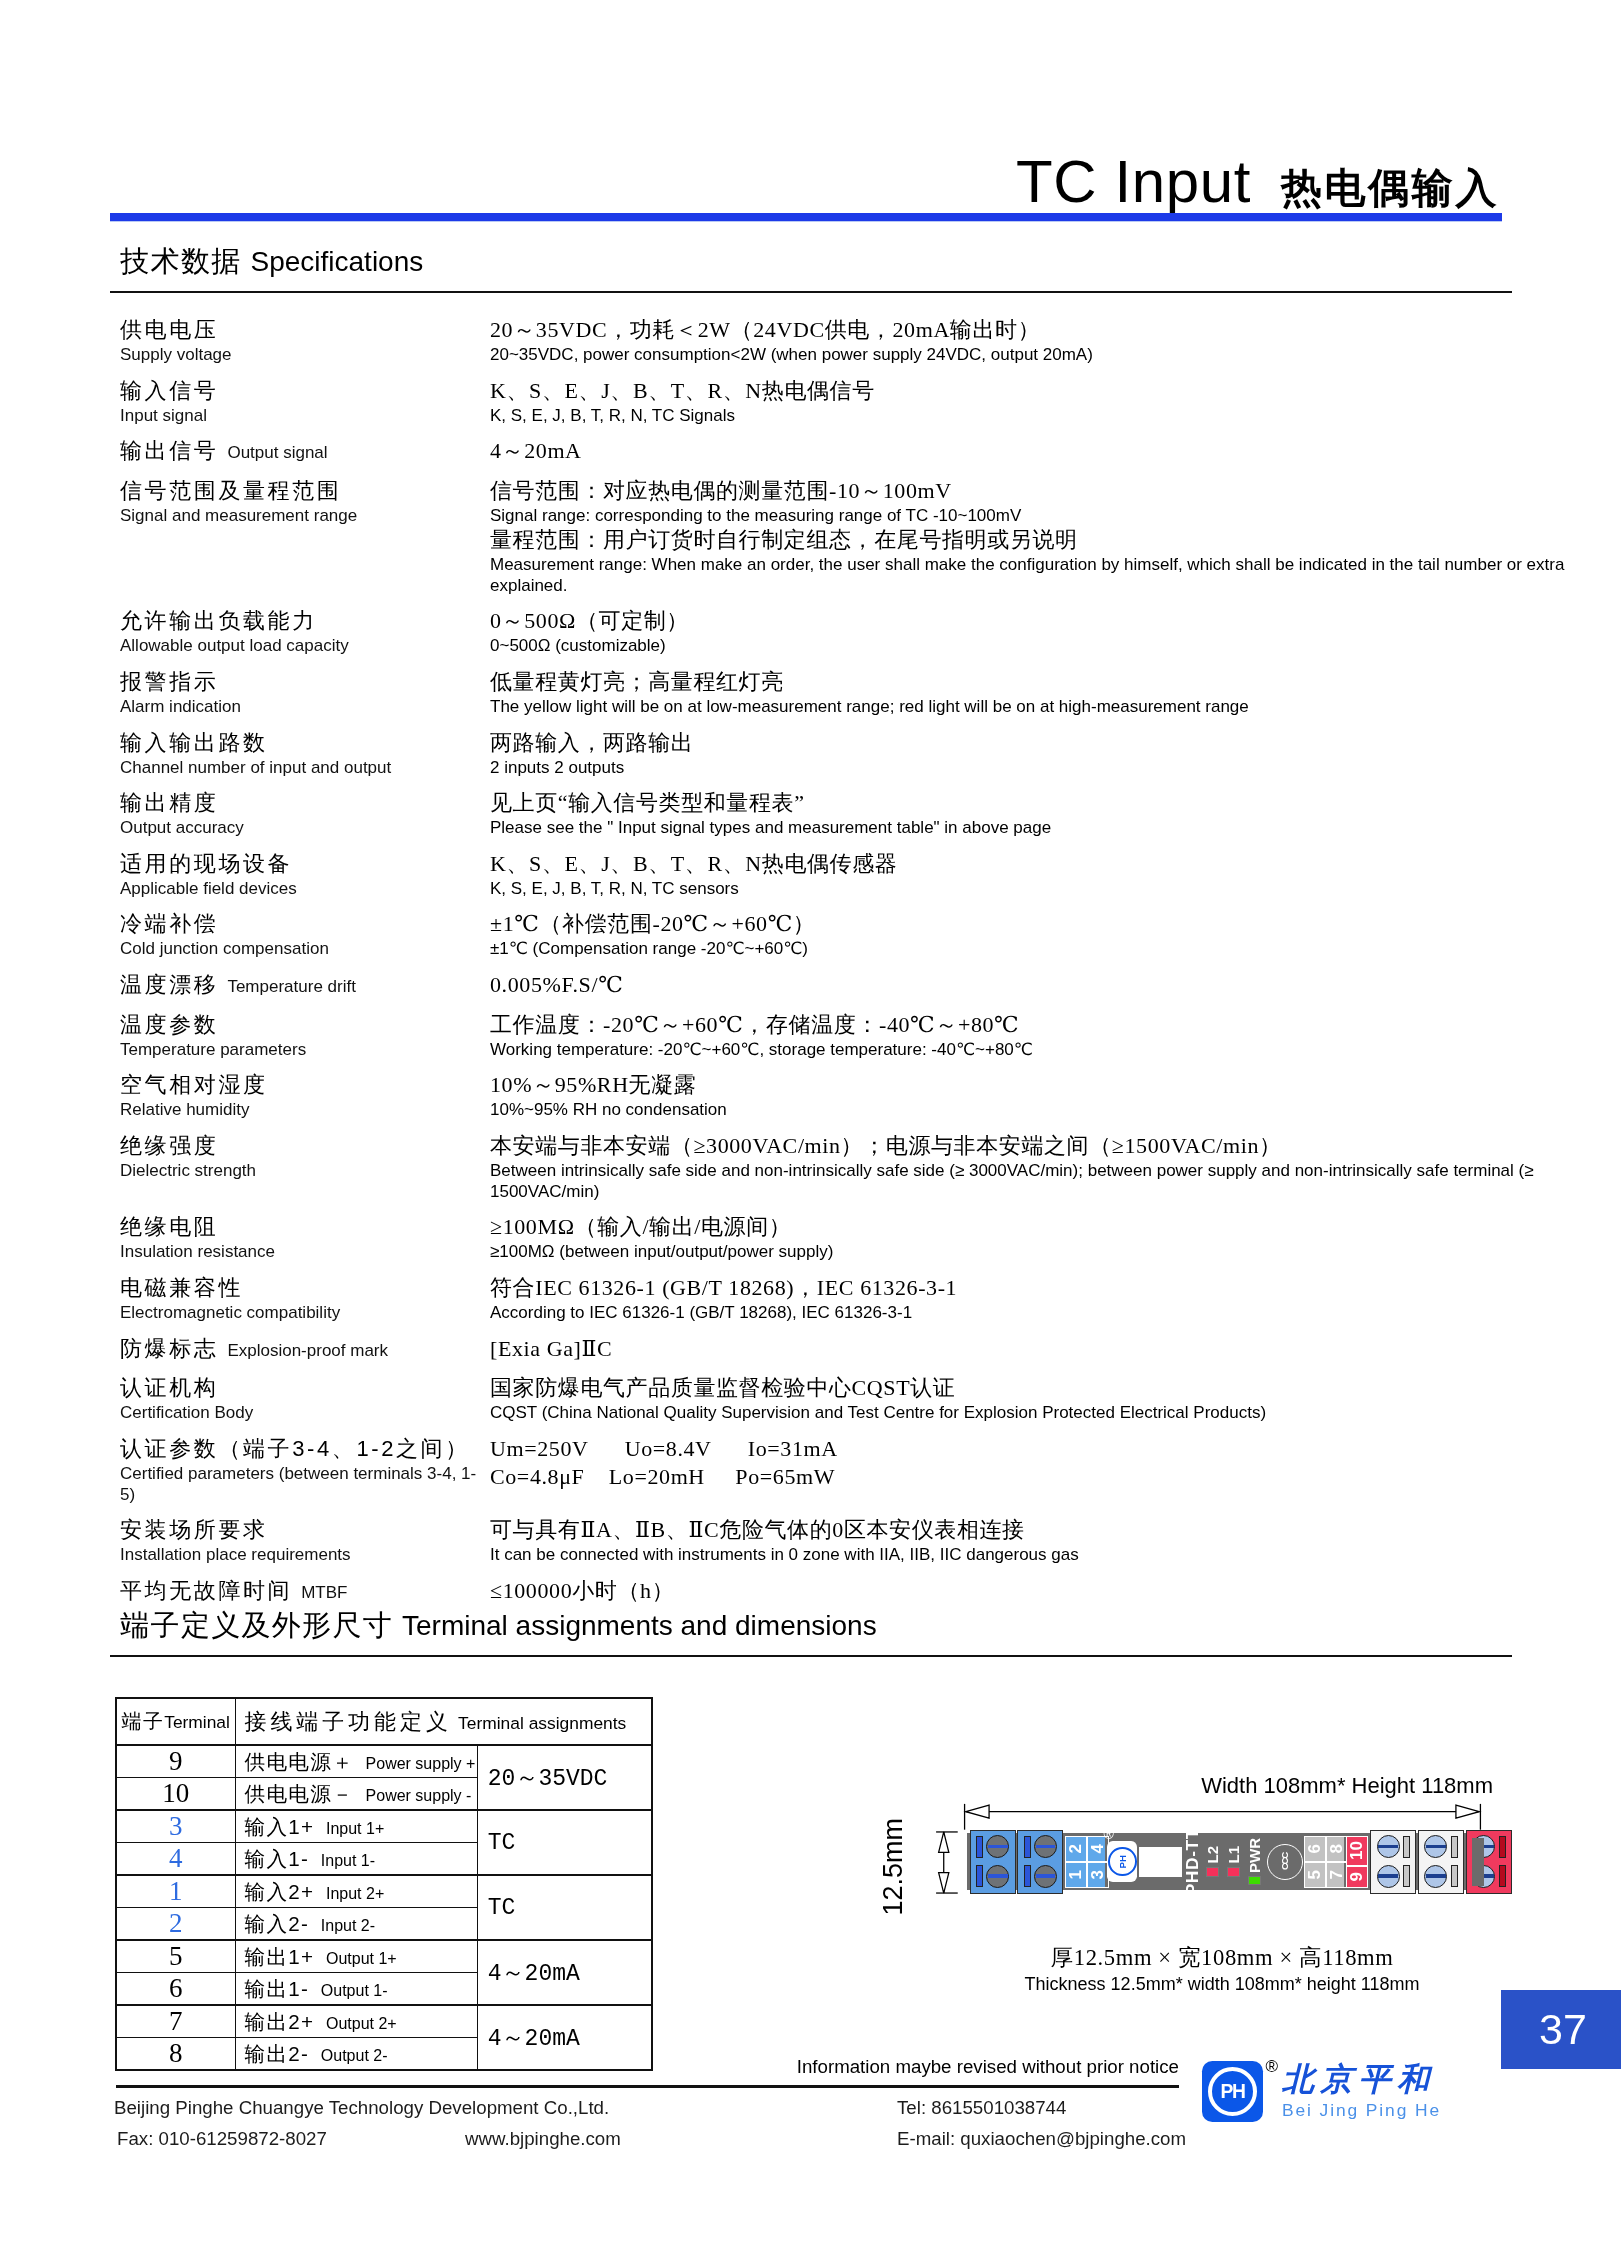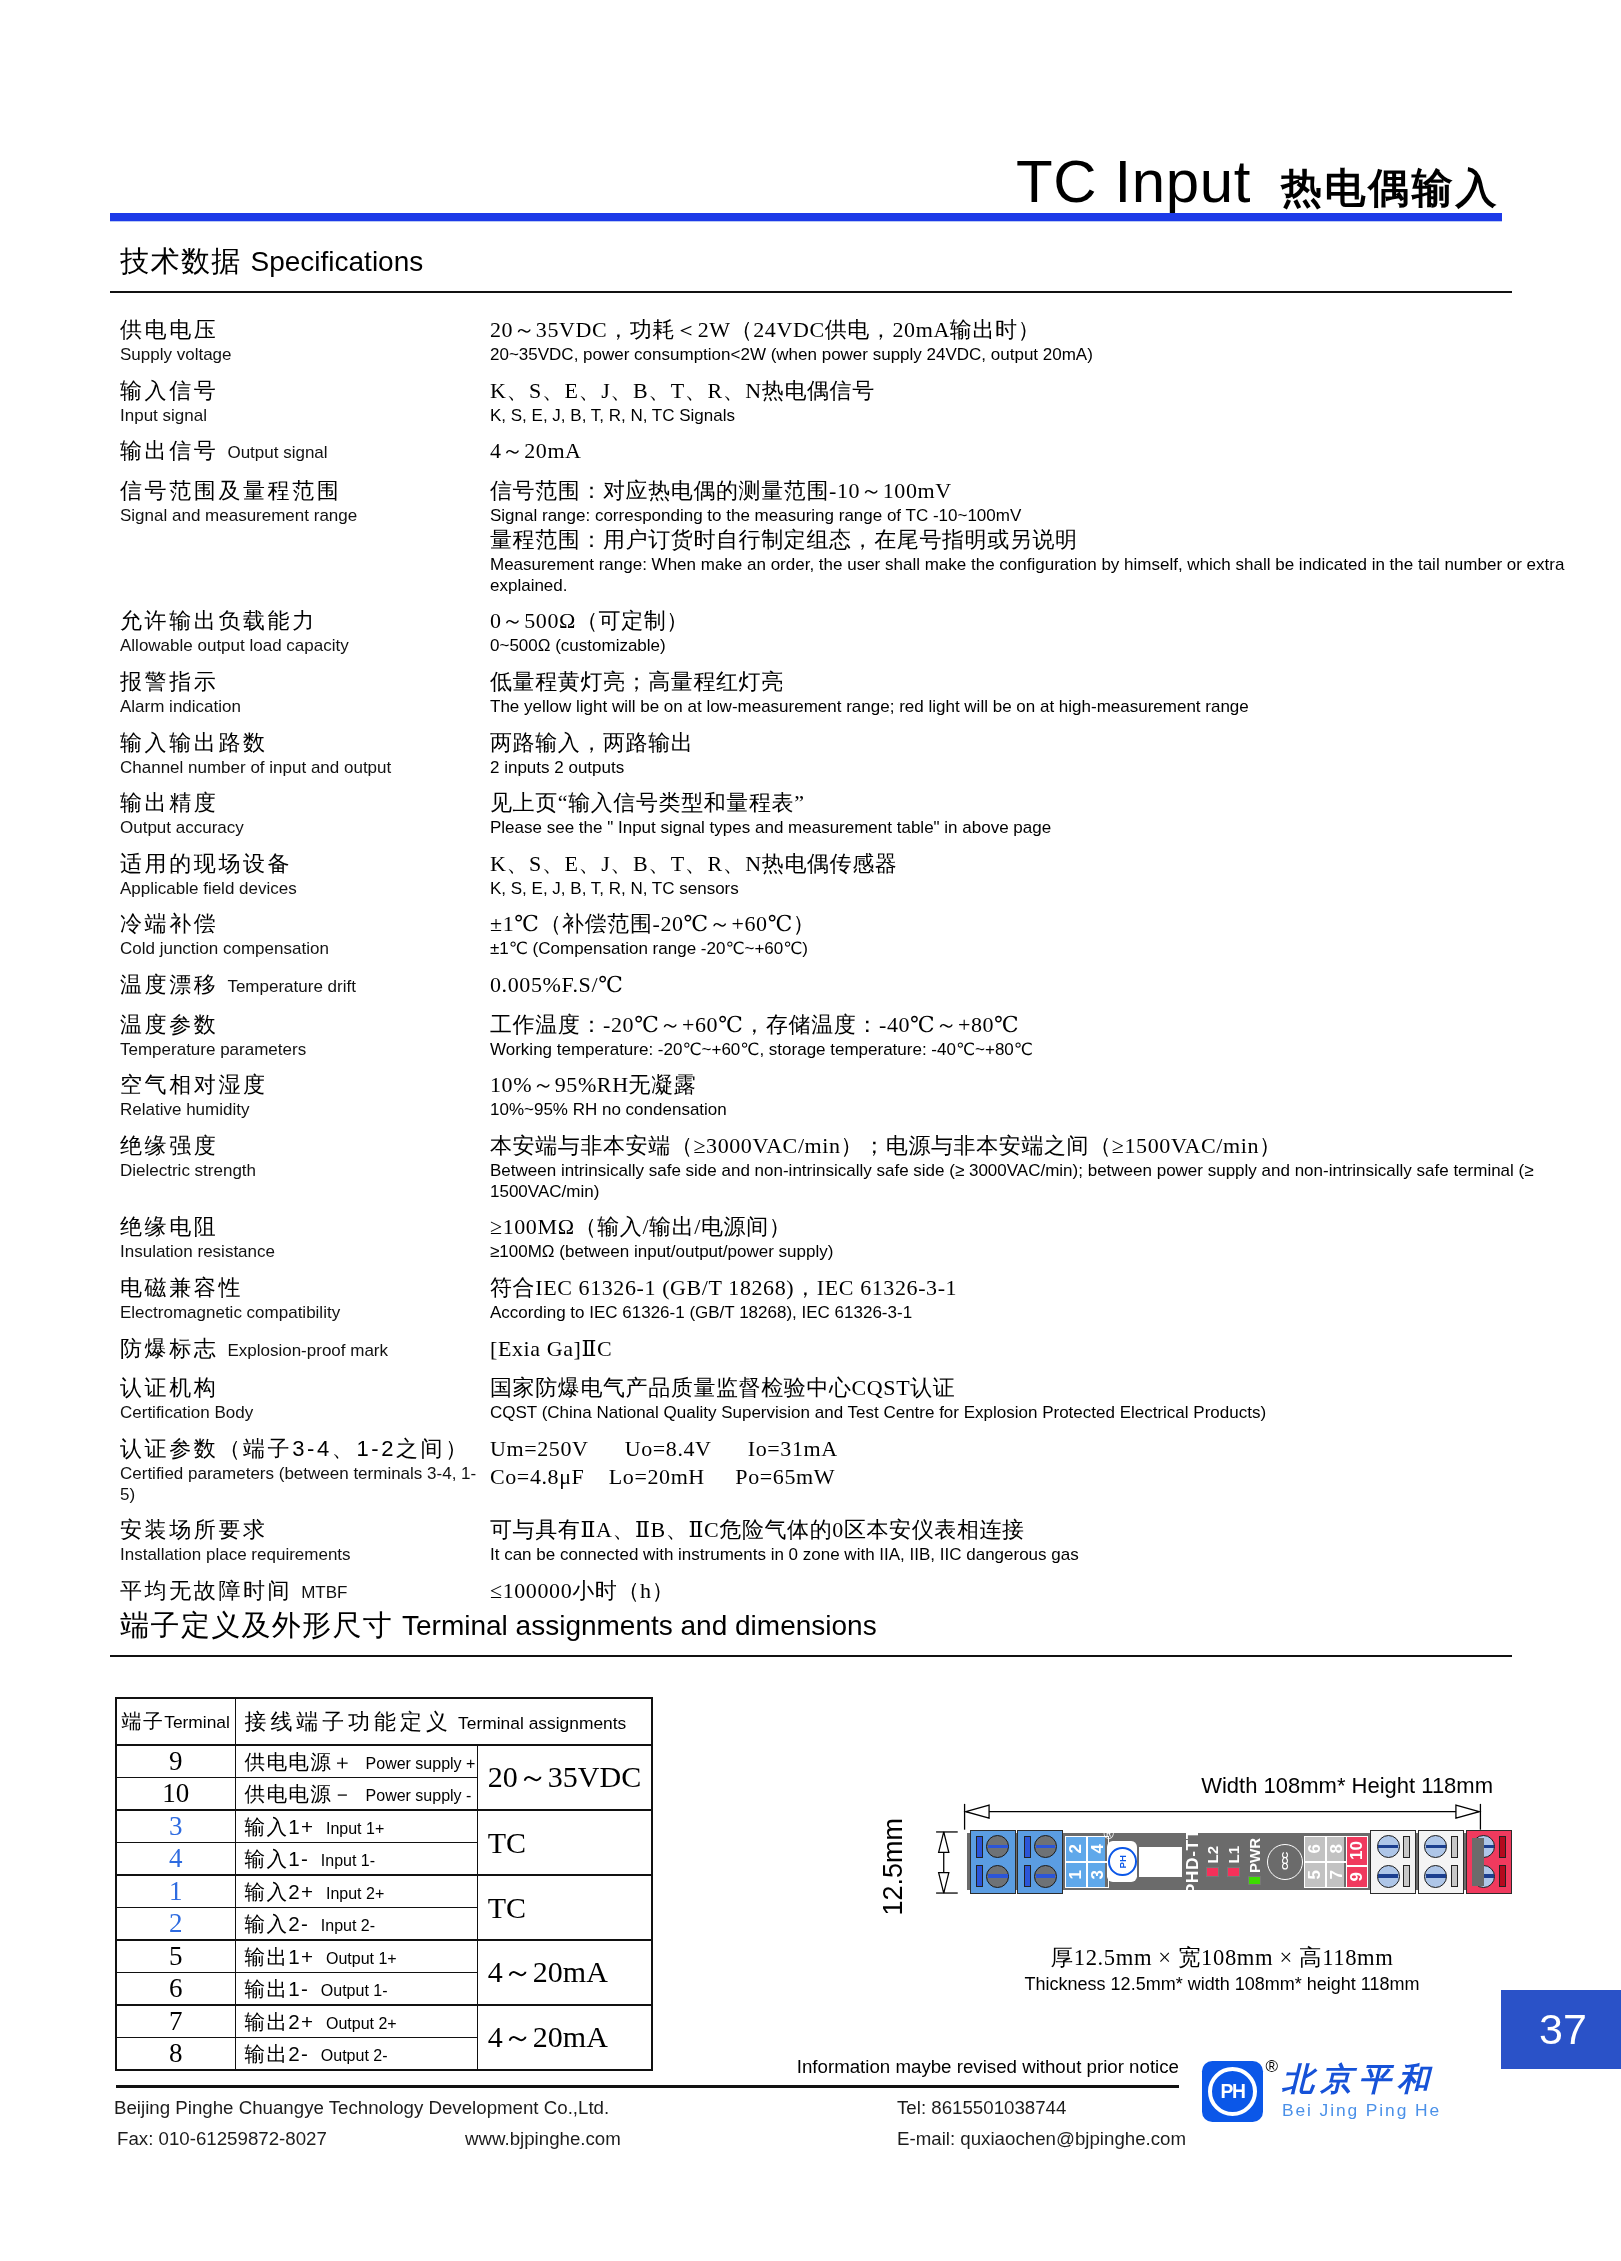--- a/index.html
+++ b/index.html
@@ -40,21 +40,21 @@
   .c1{width:119px;} .c2{width:242px;} .c3{width:175px;}
   .tt-h1{text-align:center !important;}
   .tt-h1 .zh{font-size:20px;letter-spacing:1.3px;} .tt-h1 .en{font-size:17.4px;}
   .tt-h2{padding-left:9px !important;}
   .tt-h2 .zh{font-size:22px;letter-spacing:3.9px;} .tt-h2 .en{font-size:17.4px;margin-left:6.4px;}
   .tt-num{font-family:"Liberation Serif","DejaVu Serif",serif;font-size:27px;text-align:center;}
   .num-blue{color:#2e6be0;}
   .tt-fn{padding-left:9px !important;}
   .fn-zh{font-size:20.6px;letter-spacing:1.3px;}
   .fn-en{font-size:16px;margin-left:11.6px;}
-  .tt-sig{font-family:Liberation Serif, serif;font-size:30px;padding-left:10.3px !important;}
+  .tt-sig{font-family:Liberation Mono, monospace;font-size:23px;padding-left:10.3px !important;}
 
   
   #drawing{position:absolute;left:864px;top:1772px;width:632px;height:219px;}
   .dim-w-label{position:absolute;left:107px;width:522px;top:1.3px;text-align:right;font-size:22px;}
   .dim-side-label{position:absolute;left:0px;top:57px;width:59px;height:75px;display:flex;align-items:center;justify-content:center;}
   .vt{writing-mode:vertical-rl;transform:rotate(180deg);}
   .dim-side-label span{font-size:27px;}
   .arrow-svg{position:absolute;}
   #h-arrow{left:98px;top:28px;}
   #v-arrow{left:67px;top:57px;}

